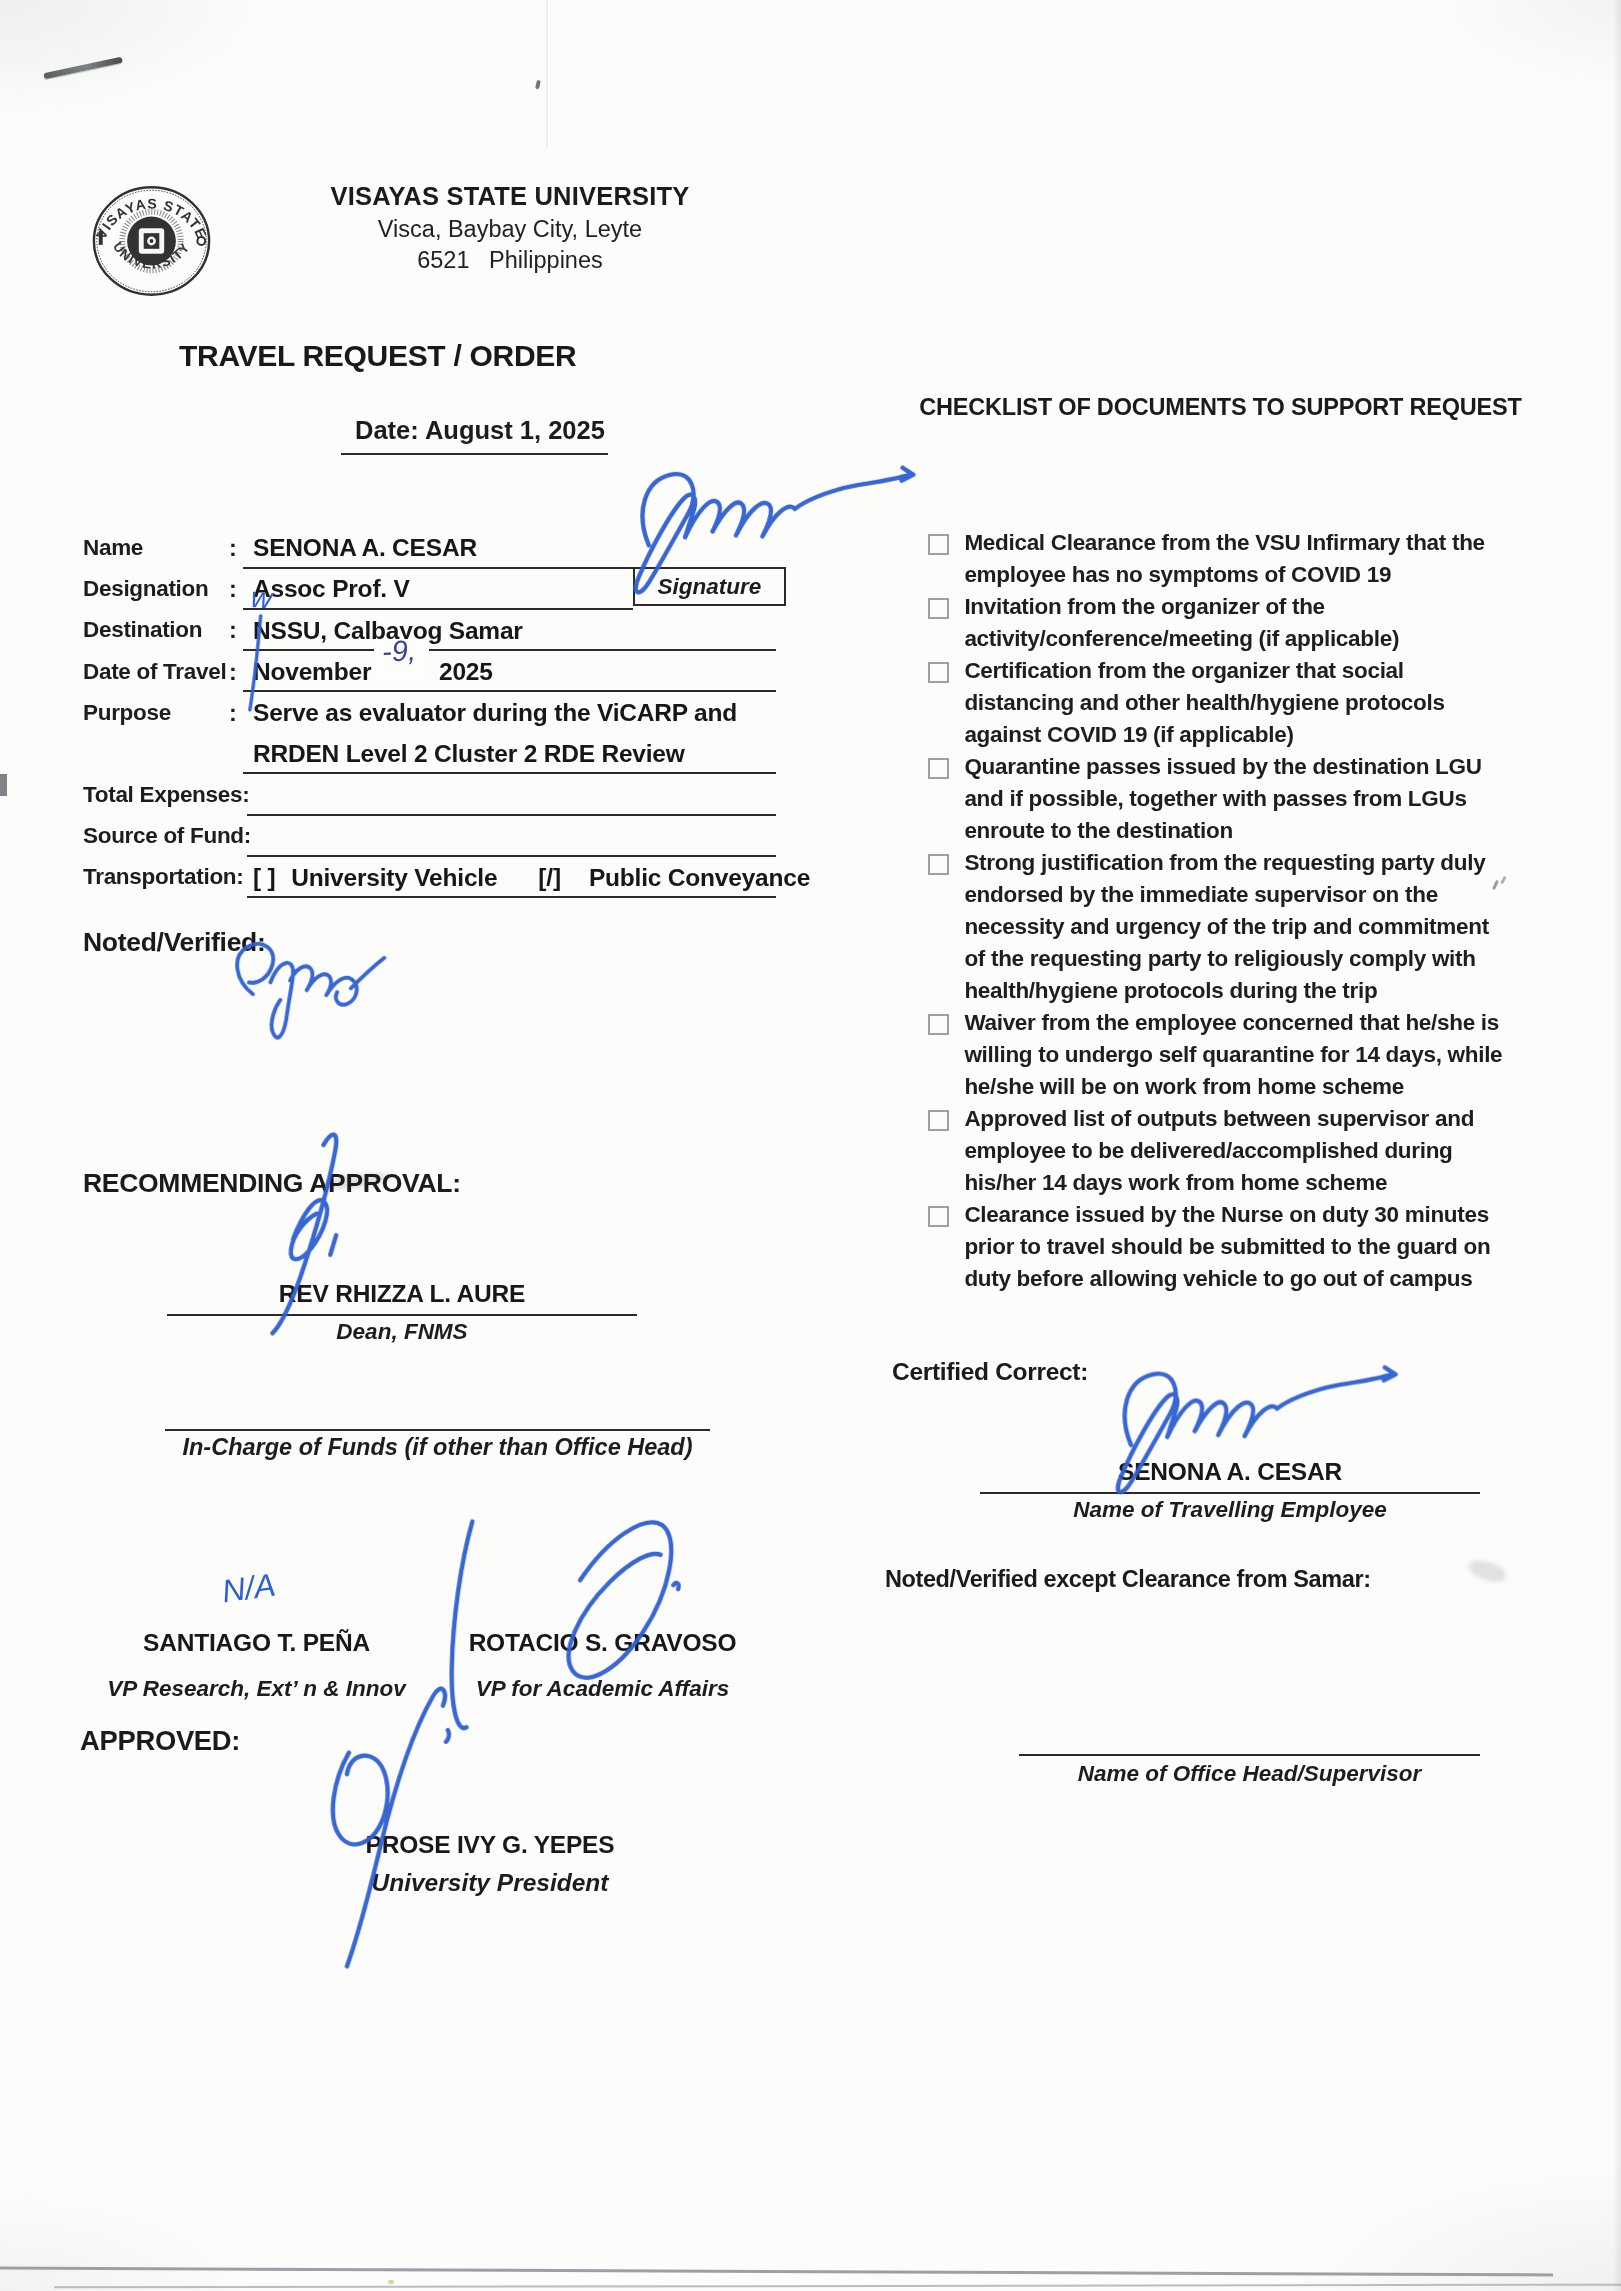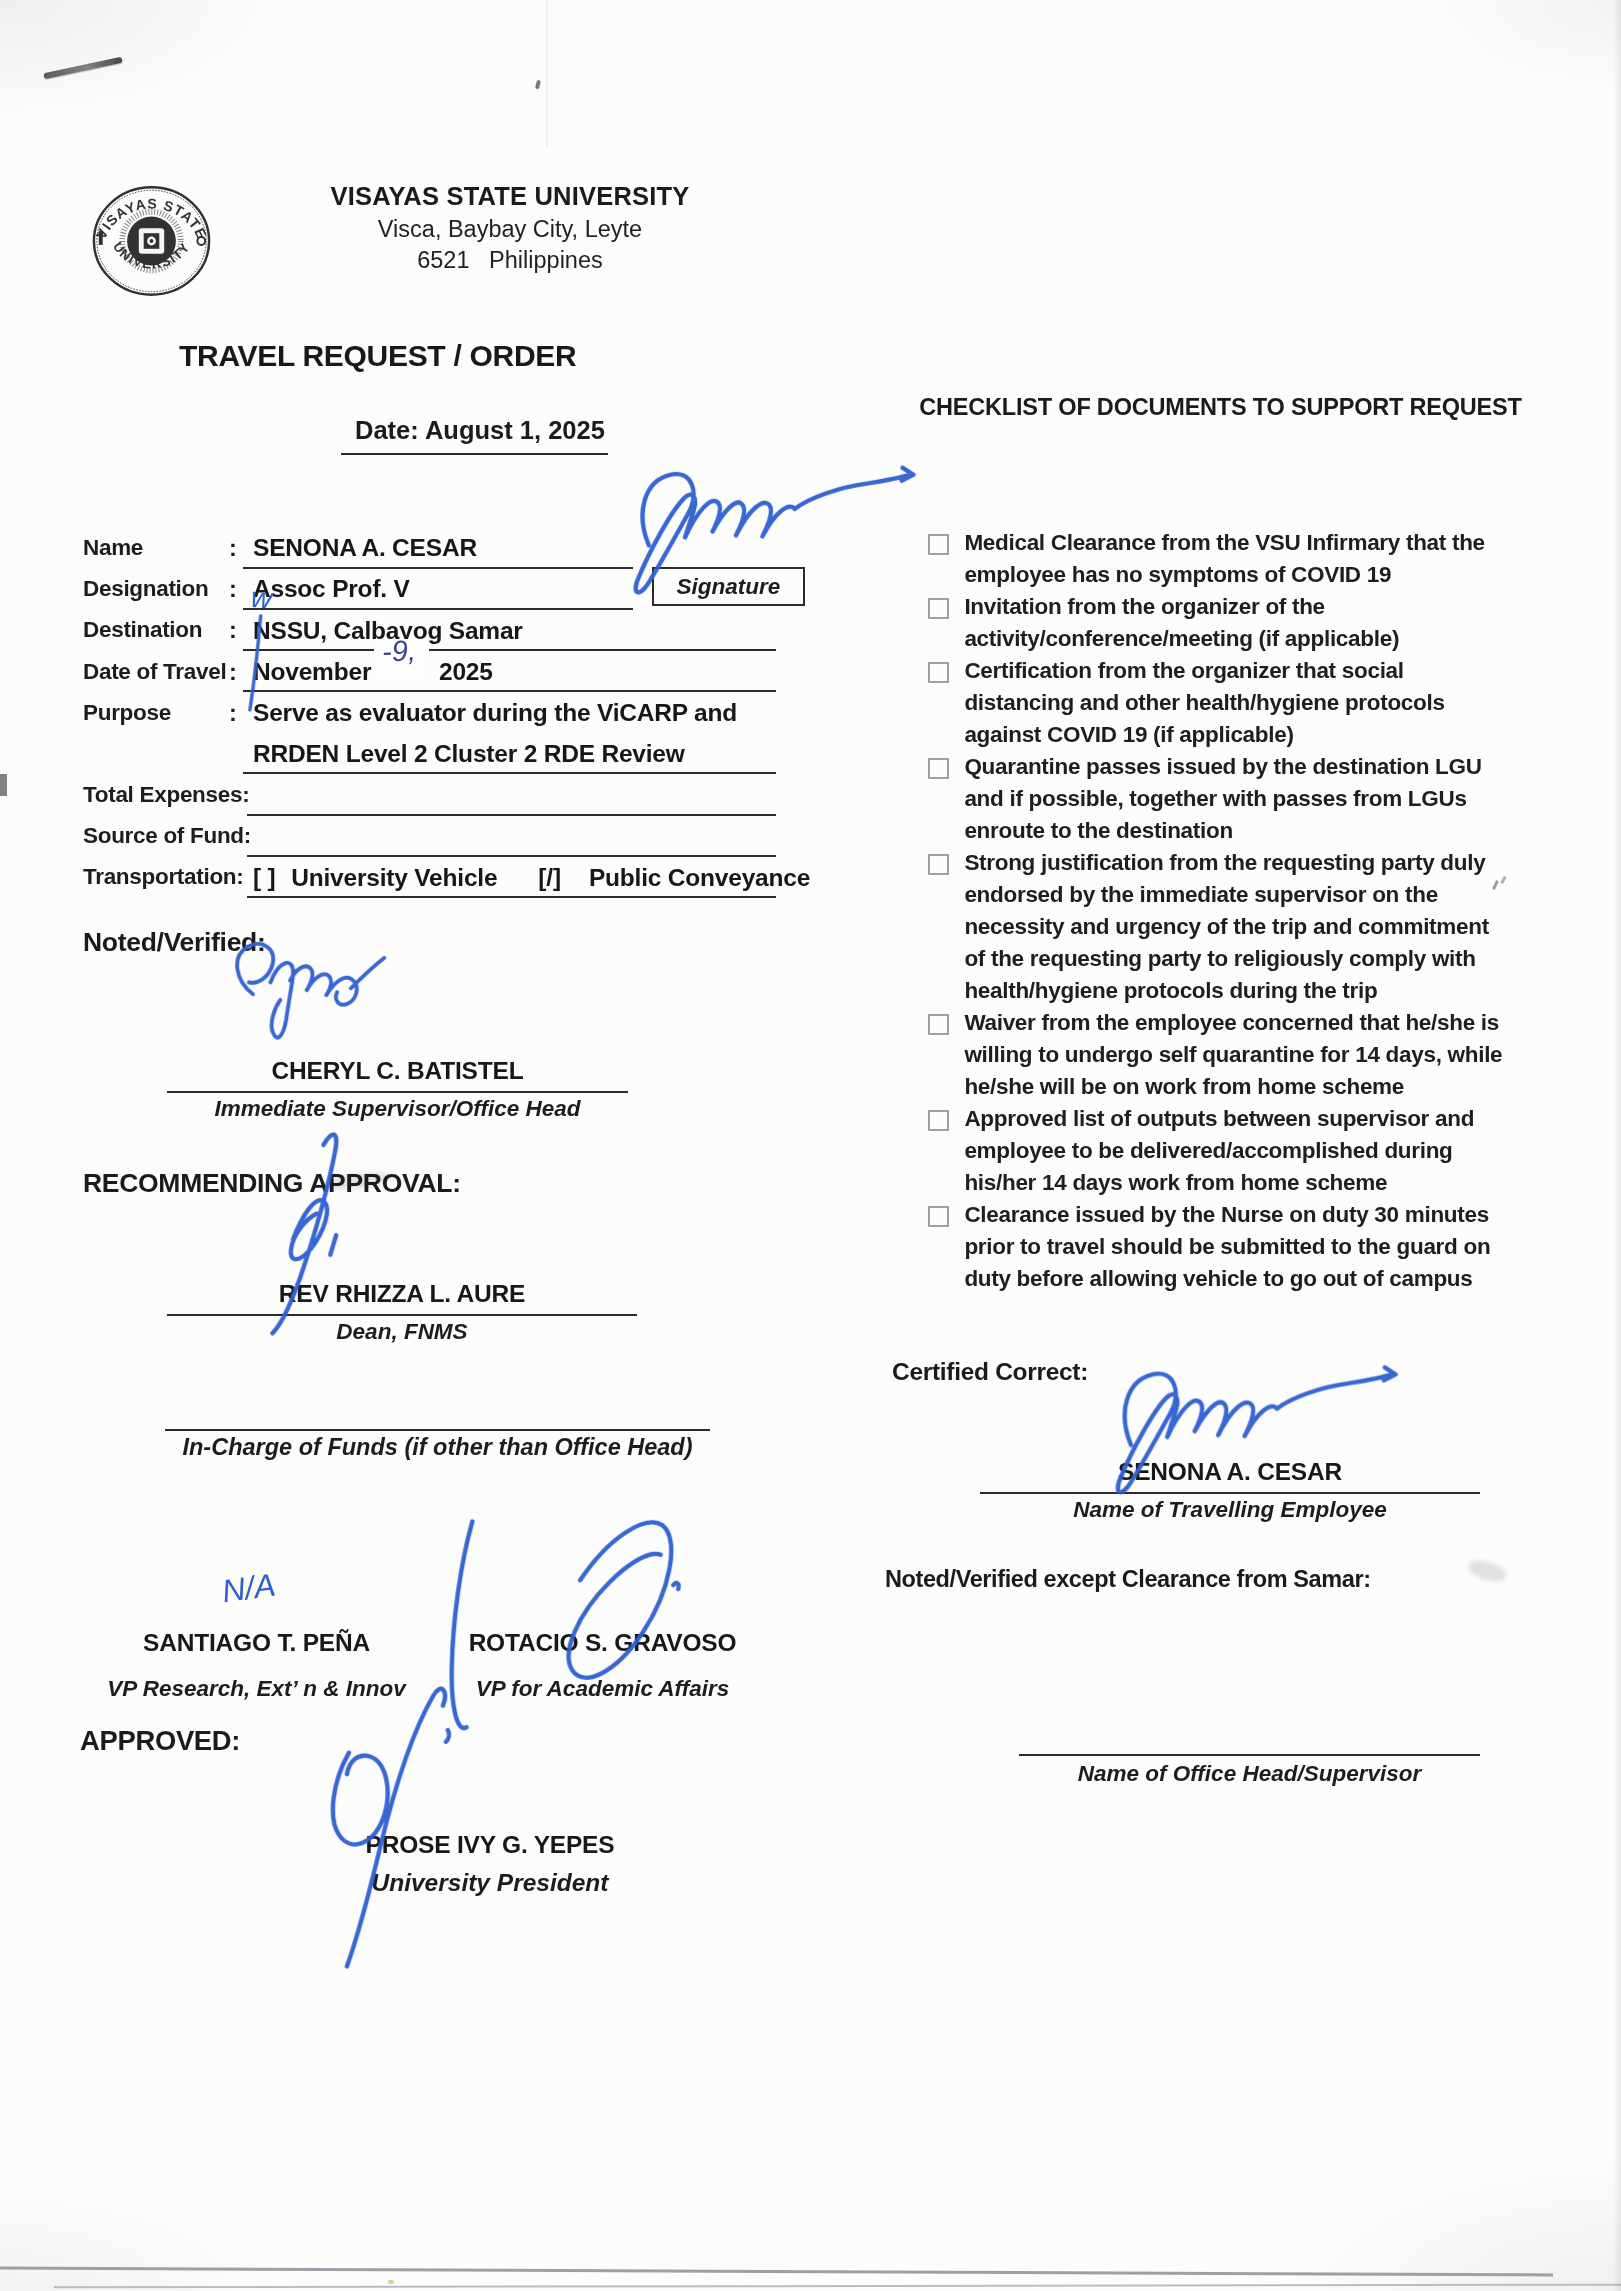--- a/index.html
+++ b/index.html
@@ -101,21 +101,21 @@
 
   <div class="abs flabel" style="left:83px;top:535px;">Name</div>
   <div class="abs fcolon" style="left:229px;top:535px;">:</div>
   <div class="abs fvalue" style="left:253px;top:534px;">SENONA A. CESAR</div>
   <div class="abs uline" style="left:243px;top:567px;width:390px;"></div>
 
   <div class="abs flabel" style="left:83px;top:576px;">Designation</div>
   <div class="abs fcolon" style="left:229px;top:576px;">:</div>
   <div class="abs fvalue" style="left:253px;top:575px;">Assoc Prof. V</div>
   <div class="abs uline" style="left:243px;top:608px;width:390px;"></div>
-  <div class="abs sigbox" style="left:633px;top:567px;width:149px;height:35px;margin-left:19px;">
+  <div class="abs sigbox" style="left:633px;top:567px;width:149px;height:35px;">
     <span>Signature</span>
   </div>
 
   <div class="abs flabel" style="left:83px;top:617px;">Destination</div>
   <div class="abs fcolon" style="left:229px;top:617px;">:</div>
   <div class="abs fvalue" style="left:253px;top:617px;">NSSU, Calbayog Samar</div>
   <div class="abs uline" style="left:243px;top:649px;width:533px;"></div>
   <div class="abs hw" style="left:251px;top:582px;font-size:29px;transform:rotate(6deg);">w</div>
 
   <div class="abs flabel" style="left:83px;top:659px;">Date of Travel</div>
@@ -141,25 +141,20 @@
   <div class="abs flabel" style="left:83px;top:864px;">Transportation:</div>
   <div class="abs" style="left:253px;top:864px;display:flex;align-items:baseline;">
     <span class="fvalue">[ ]</span>
     <span class="fvalue" style="margin-left:15.7px;">University Vehicle</span>
     <span class="fvalue" style="margin-left:41px;">[/]</span>
     <span class="fvalue" style="margin-left:28px;">Public Conveyance</span>
   </div>
   <div class="abs uline" style="left:247px;top:896px;width:529px;"></div>
 
   <div class="abs sec-head" style="left:83px;top:927px;">Noted/Verified:</div>
-  <div class="abs sigblock" style="left:167px;top:1057px;width:461px;">
-    <div class="sig-name">CHERYL C. BATISTEL</div>
-    <div class="sig-line"></div>
-    <div class="sig-role">Immediate Supervisor/Office Head</div>
-  </div>
 
   <div class="abs sec-head" style="left:83px;top:1168px;">RECOMMENDING APPROVAL:</div>
   <div class="abs sigblock" style="left:167px;top:1280px;width:470px;">
     <div class="sig-name">REV RHIZZA L. AURE</div>
     <div class="sig-line"></div>
     <div class="sig-role">Dean, FNMS</div>
   </div>
 
   <div class="abs sigblock" style="left:165px;top:1429px;width:545px;">
     <div class="uline2"></div>

